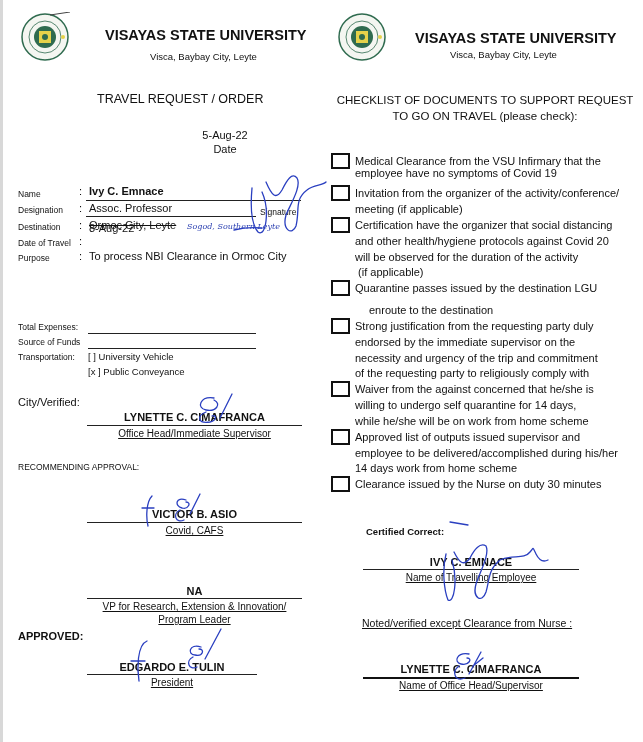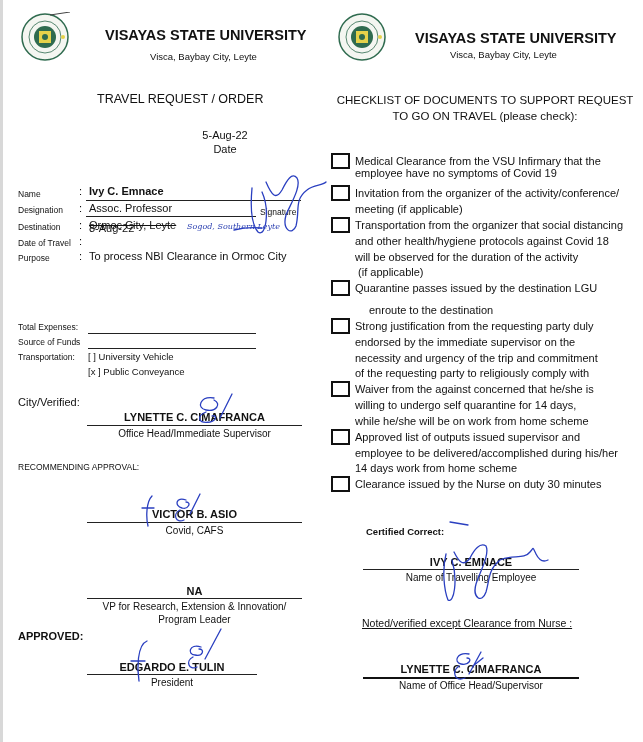--- a/index.html
+++ b/index.html
@@ -14,21 +14,21 @@
   .logo svg { width:50px; height:50px; }
   .uni-name { font-weight:bold; font-size:14.5px; white-space:nowrap; }
   .uni-addr { font-size:9.5px; white-space:nowrap; }
   .doc-title { font-weight:normal; font-size:12.5px; white-space:nowrap; }
   .center { text-align:center; }
   .small-label { font-size:8.5px; }
   .field-val { font-size:11px; }
   .hline { position:absolute; height:1px; background:#222; }
   .hline.thick { height:2px; background:#111; }
   .sig-name { font-weight:bold; font-size:11px; white-space:nowrap; }
-  .sig-role { font-size:10px; white-space:nowrap; }
+  .sig-role { font-size:10px; white-space:nowrap;text-decoration:underline; }
   .chk-box { position:absolute; width:19px; height:16px; border:2px solid #111; box-sizing:border-box; background:#fff; }
   .chk-text { font-size:11px; line-height:16px; white-space:nowrap; }
   .strike { text-decoration:line-through; }
   .hand { color:#2a3fb0; font-family:"DejaVu Serif", serif; font-style:italic; font-size:8px; white-space:nowrap; }
   .scribble { position:absolute; pointer-events:none; }
   .scribble path { fill:none; stroke:#2a3fc0; stroke-width:1.3; stroke-linecap:round; }
   .underline-text { text-decoration:underline; }
 </style>
 </head>
 <body>
@@ -163,22 +163,22 @@
       <div class="abs chk-text" style="left:355px;top:153px;">Medical Clearance from the VSU Infirmary that the</div>
       <div class="abs chk-text" style="left:355px;top:165px;">employee have no symptoms of Covid 19</div>
     </div>
     <div>
       <div class="chk-box" style="left:331px;top:185px;"></div>
       <div class="abs chk-text" style="left:355px;top:185px;">Invitation from the organizer of the activity/conference/</div>
       <div class="abs chk-text" style="left:355px;top:201px;">meeting (if applicable)</div>
     </div>
     <div>
       <div class="chk-box" style="left:331px;top:217px;"></div>
-      <div class="abs chk-text" style="left:355px;top:217px;">Transportation from the organizer that social distancing</div>
-      <div class="abs chk-text" style="left:355px;top:233px;">and other health/hygiene protocols against Covid 18</div>
+      <div class="abs chk-text" style="left:355px;top:217px;">Certification have the organizer that social distancing</div>
+      <div class="abs chk-text" style="left:355px;top:233px;">and other health/hygiene protocols against Covid 20</div>
       <div class="abs chk-text" style="left:355px;top:249px;">will be observed for the duration of the activity</div>
       <div class="abs chk-text" style="left:355px;top:264px;white-space:pre;"> (if applicable)</div>
     </div>
     <div>
       <div class="chk-box" style="left:331px;top:280px;"></div>
       <div class="abs chk-text" style="left:355px;top:280px;">Quarantine passes issued by the destination LGU</div>
       <div class="abs chk-text" style="left:369px;top:302px;">enroute to the destination</div>
     </div>
     <div>
       <div class="chk-box" style="left:331px;top:318px;"></div>

